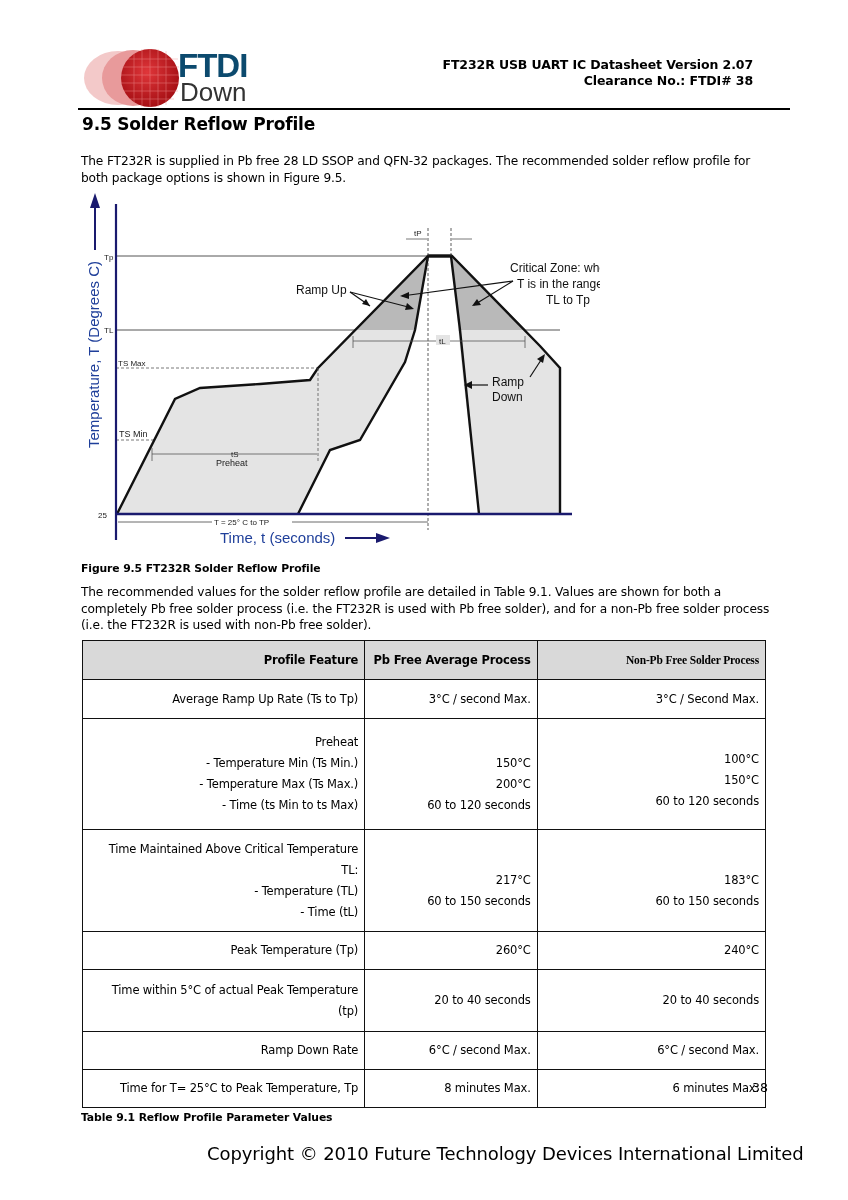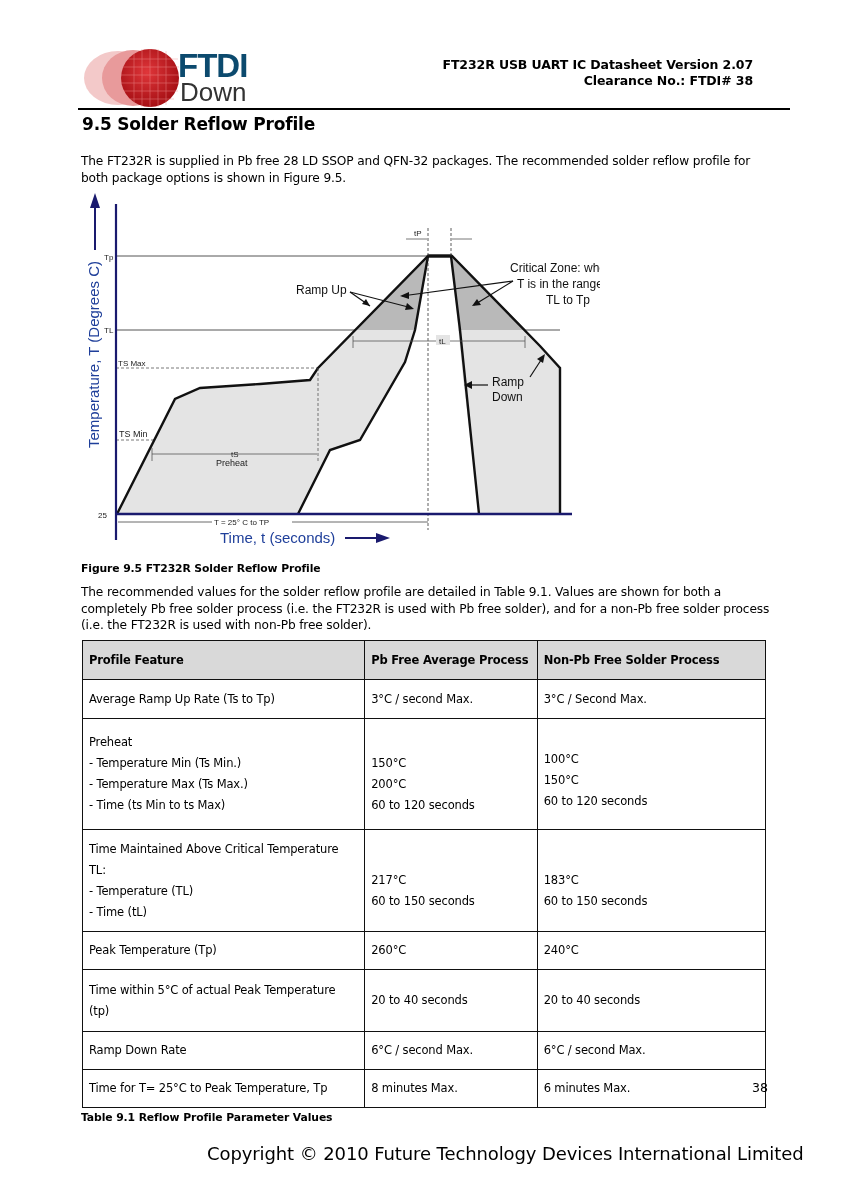--- a/index.html
+++ b/index.html
@@ -6,24 +6,24 @@
     body { width:848px; height:1200px; position:relative; overflow:hidden; font-family:"DejaVu Sans", sans-serif; color:#000; }
     .abs { position:absolute; }
     .header-right { position:absolute; right:95px; top:57px; text-align:right; font-family:"DejaVu Sans", sans-serif; font-weight:bold; font-size:12.5px; line-height:15.5px; letter-spacing:-0.1px; }
     .header-rule { position:absolute; left:78px; top:108px; width:712px; height:2px; background:#000; }
     .section-title { position:absolute; left:82px; top:114px; font-weight:bold; font-size:17px; letter-spacing:-0.2px; }
     .para { position:absolute; left:81px; font-size:12.2px; line-height:16.5px; letter-spacing:-0.15px; width:690px; }
     .caption { position:absolute; left:81px; font-weight:bold; font-size:10.8px; letter-spacing:-0.1px; }
     .logo-ftdi { position:absolute; left:178px; top:49px; font-family:"Liberation Sans", sans-serif; font-weight:bold; font-size:33px; letter-spacing:-1px; color:#0c4a6e; line-height:1; }
     .logo-chip { position:absolute; left:180px; top:79px; font-family:"Liberation Sans", sans-serif; font-size:26px; color:#333; line-height:1; }
     table.reflow { position:absolute; left:82px; top:640px; width:684px; border-collapse:collapse; font-size:11.5px; letter-spacing:-0.15px; }
-    table.reflow th, table.reflow td { border:1.5px solid #111; text-align:left; vertical-align:middle; padding:0 6px; }
+    table.reflow th, table.reflow td { border:1.5px solid #111; text-align:right; vertical-align:middle; padding:0 6px; }
     table.reflow th { background:#d9d9d9; font-weight:bold; font-size:11.5px; height:38px; }
     table.reflow td { line-height:21px; }
-    .c1 { width:270px; } .c2 { width:160px; } .c3 { width:216px; }
+    .c1 { width:270px; } .c2 { width:160px; } .c3 { width:216px;font-family:Liberation Serif, serif; }
     .footer { position:absolute; left:207px; top:1143px; font-size:18px; letter-spacing:-0.1px; }
     .page-num { position:absolute; left:752px; top:1080px; font-size:12.5px; }
     svg text { font-family:"Liberation Sans", sans-serif; }
   </style>
 </head>
 <body>
 
 <div>
   <svg class="abs" style="left:78px;top:47px" width="110" height="62" viewBox="0 0 110 62">
     <defs>

